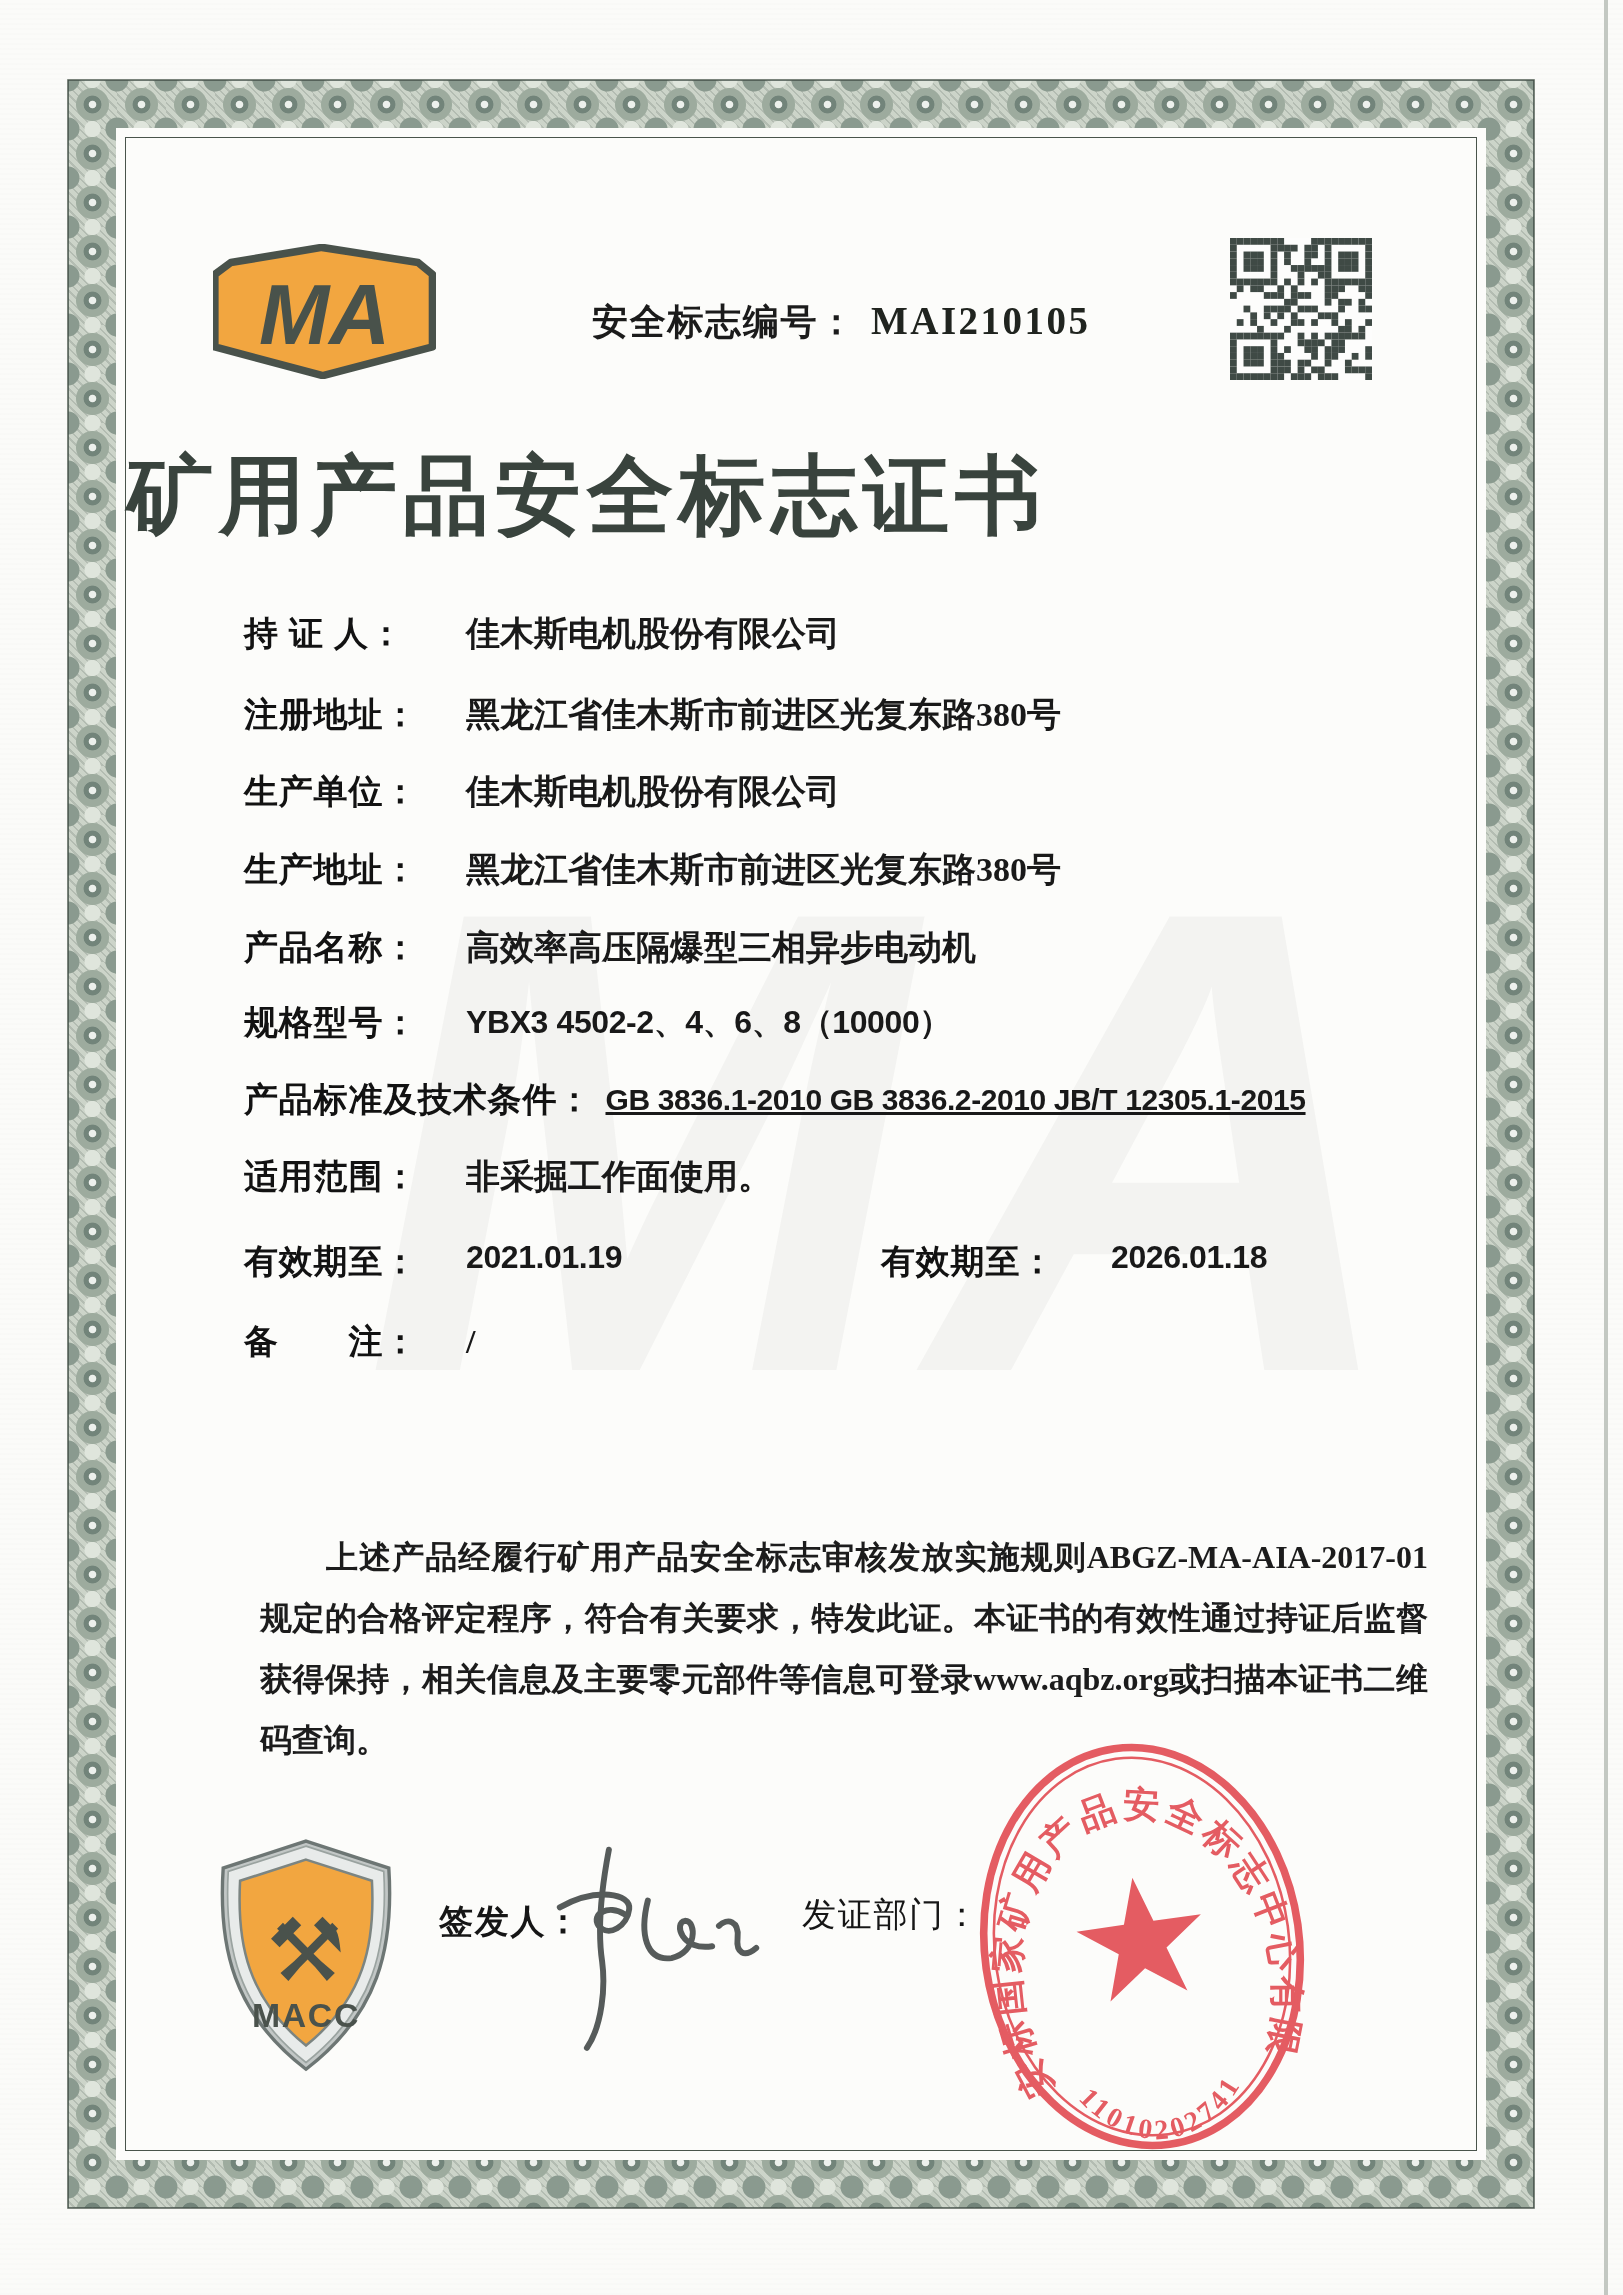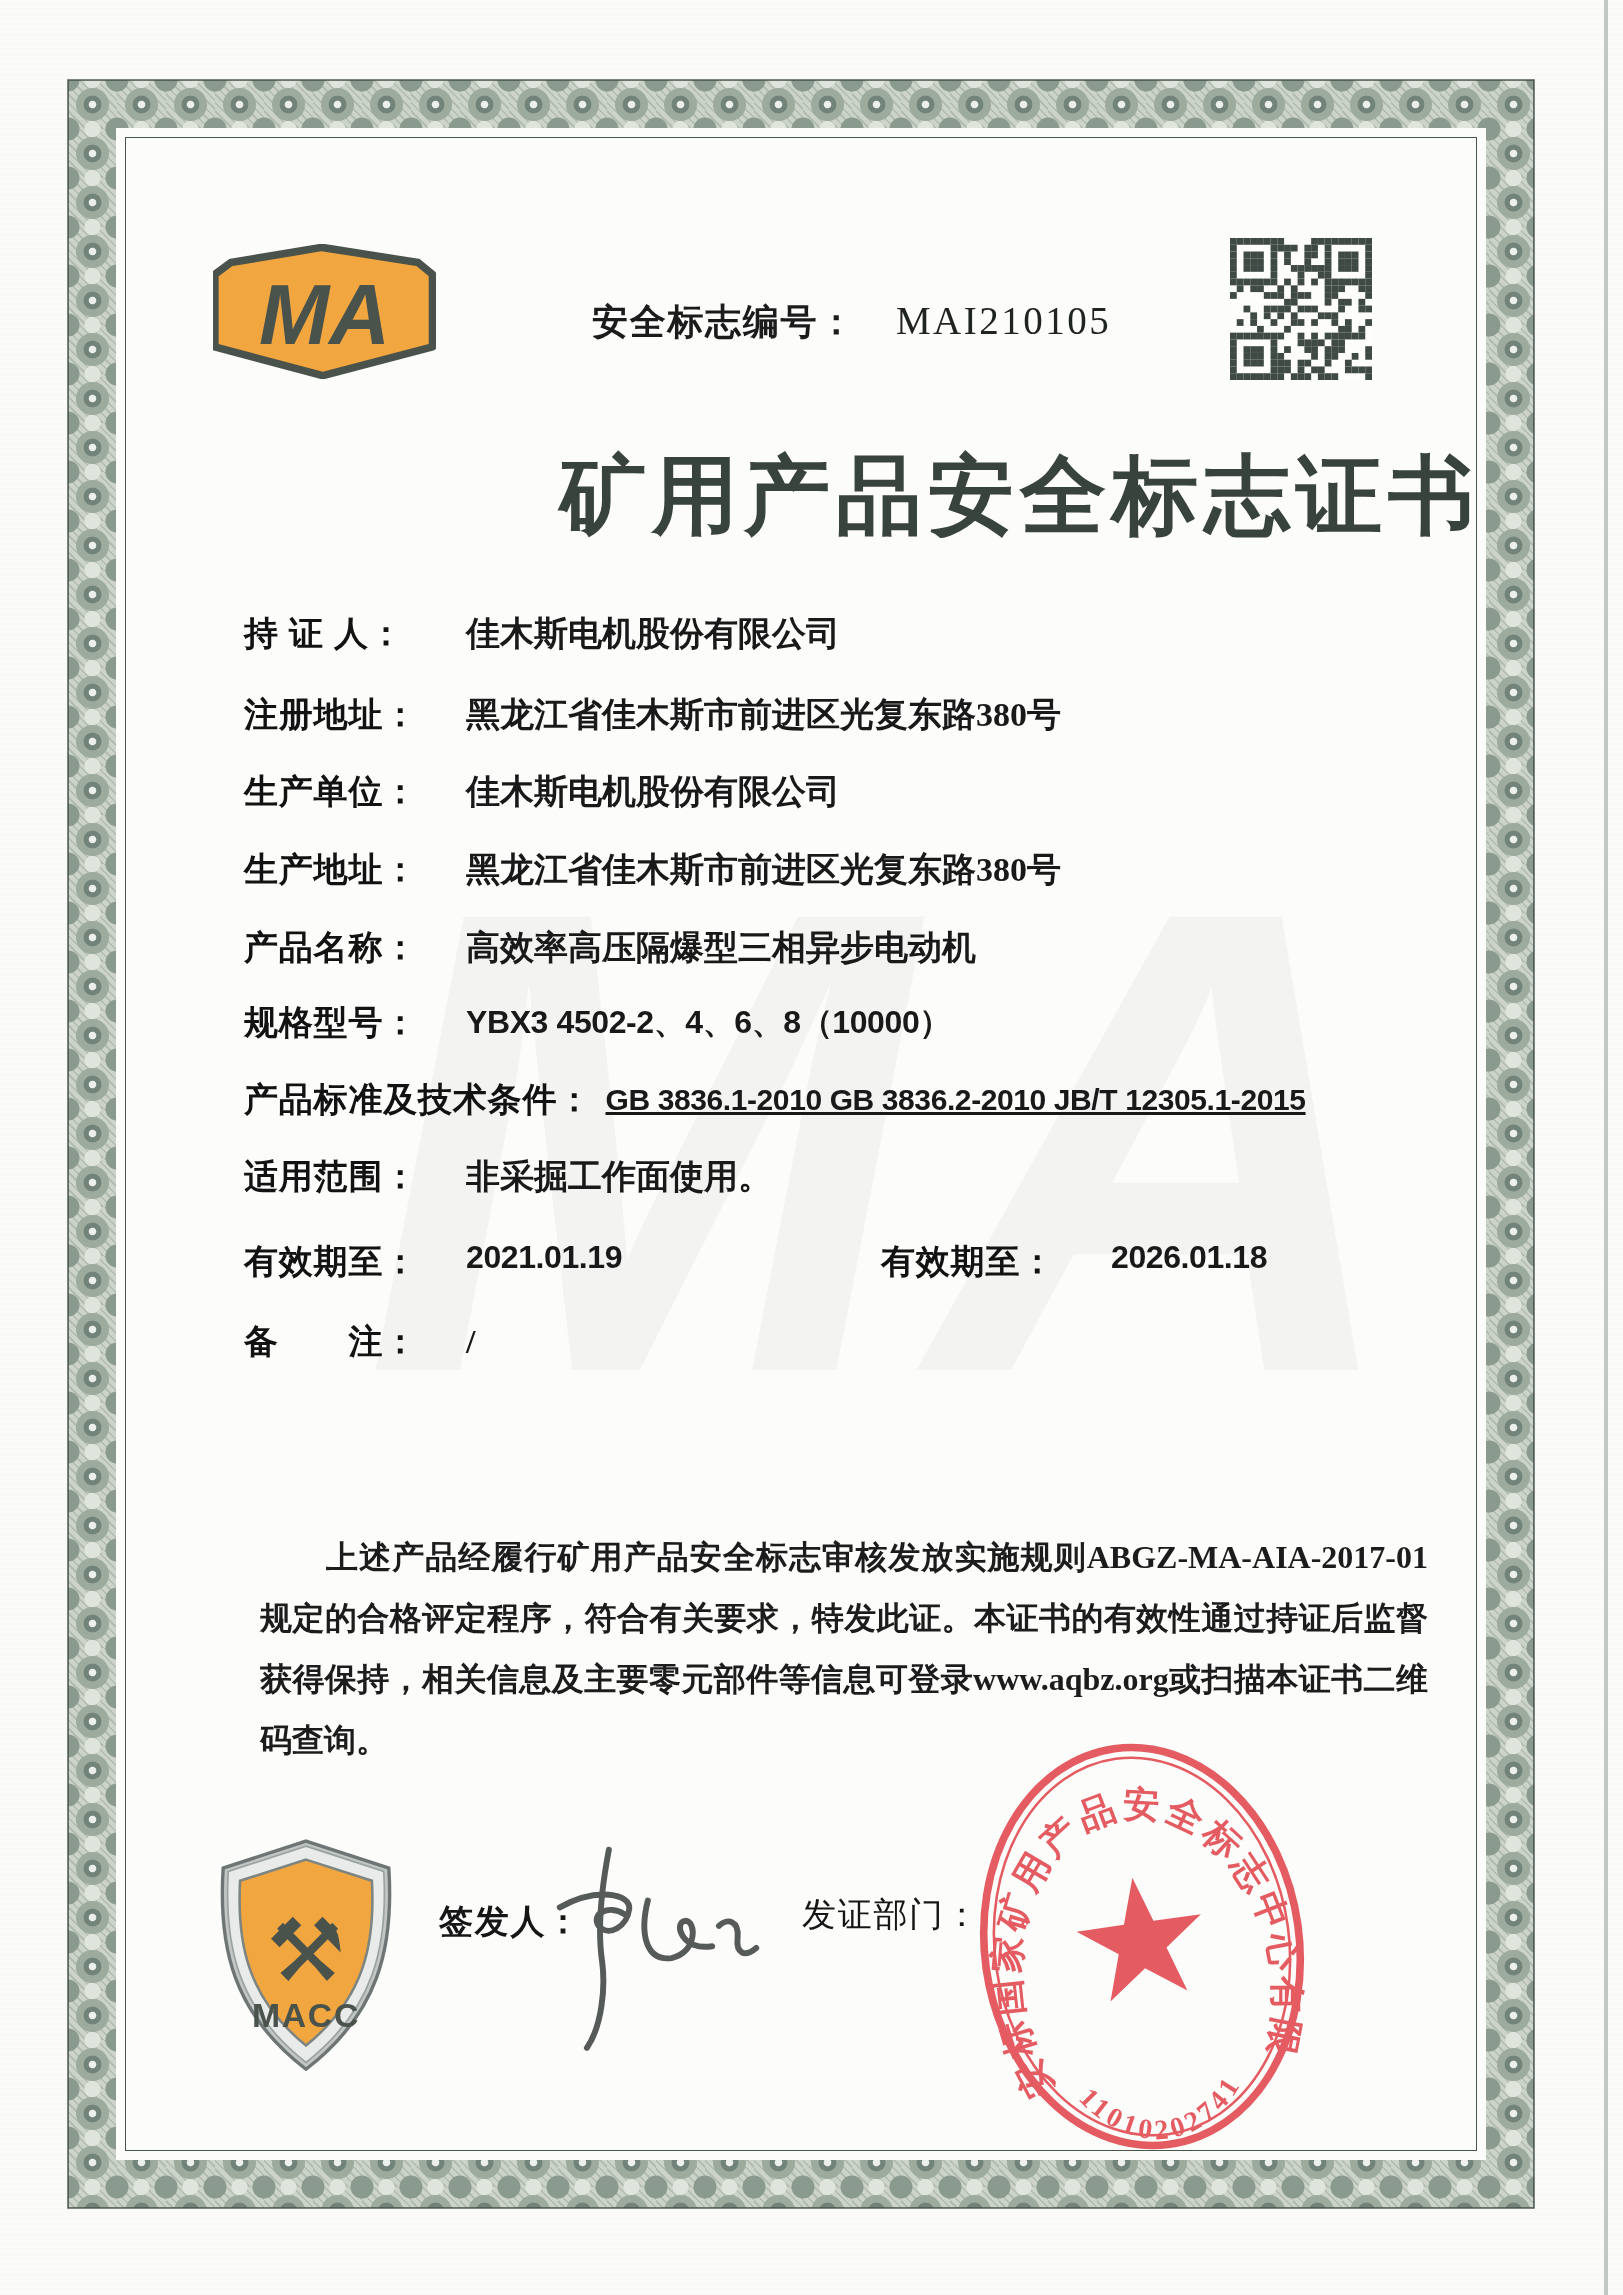--- a/index.html
+++ b/index.html
@@ -41,26 +41,26 @@
   .watermark{
     position:absolute;left:364px;top:812px;width:1015px;
     font-family:"Liberation Sans", sans-serif;
     font-size:659px;line-height:659px;font-weight:900;font-style:italic;
     letter-spacing:17px;color:rgba(72,88,78,.05);user-select:none;
   }
   
   .ma-badge{position:absolute;left:213px;top:244px;width:223px;height:135px;}
   .cert-no{position:absolute;left:592px;top:298px;white-space:nowrap;}
   .cert-no .cl{font-size:36px;font-weight:800;letter-spacing:1.7px;color:#1b1b1b;}
-  .cert-no .cv{font-family:"Liberation Serif", serif;font-size:39px;font-weight:400;
-    letter-spacing:2.5px;margin-left:40px;color:#20241f;}
+  .cert-no .cv{font-family:"Liberation Serif", serif;font-size:39px;font-weight:700;
+    letter-spacing:2.5px;margin-left:15px;color:#20241f;}
   .qr{position:absolute;left:1230px;top:238px;width:142px;height:142px;}
   
   .title{
-    position:absolute;left:127px;top:438px;width:1353px;text-align:right;
+    position:absolute;left:127px;top:438px;width:1353px;text-align:left;
     font-family:"Liberation Serif", serif;
     font-size:86px;font-weight:900;letter-spacing:6px;color:#39433d;
     white-space:nowrap;
   }
   
   .row{position:absolute;left:244px;width:1201px;display:flex;align-items:center;white-space:nowrap;}
   .lbl{font-size:34px;font-weight:800;letter-spacing:0.8px;color:#121212;flex:0 0 222px;}
   .row.long .lbl{flex:0 0 auto;margin-right:13.5px;}
   .val{font-family:"Liberation Serif", serif;font-size:34px;font-weight:700;color:#191919;}
   .val.alnum{font-family:"Liberation Sans", sans-serif;font-size:32px;font-weight:700;letter-spacing:-0.4px;}

